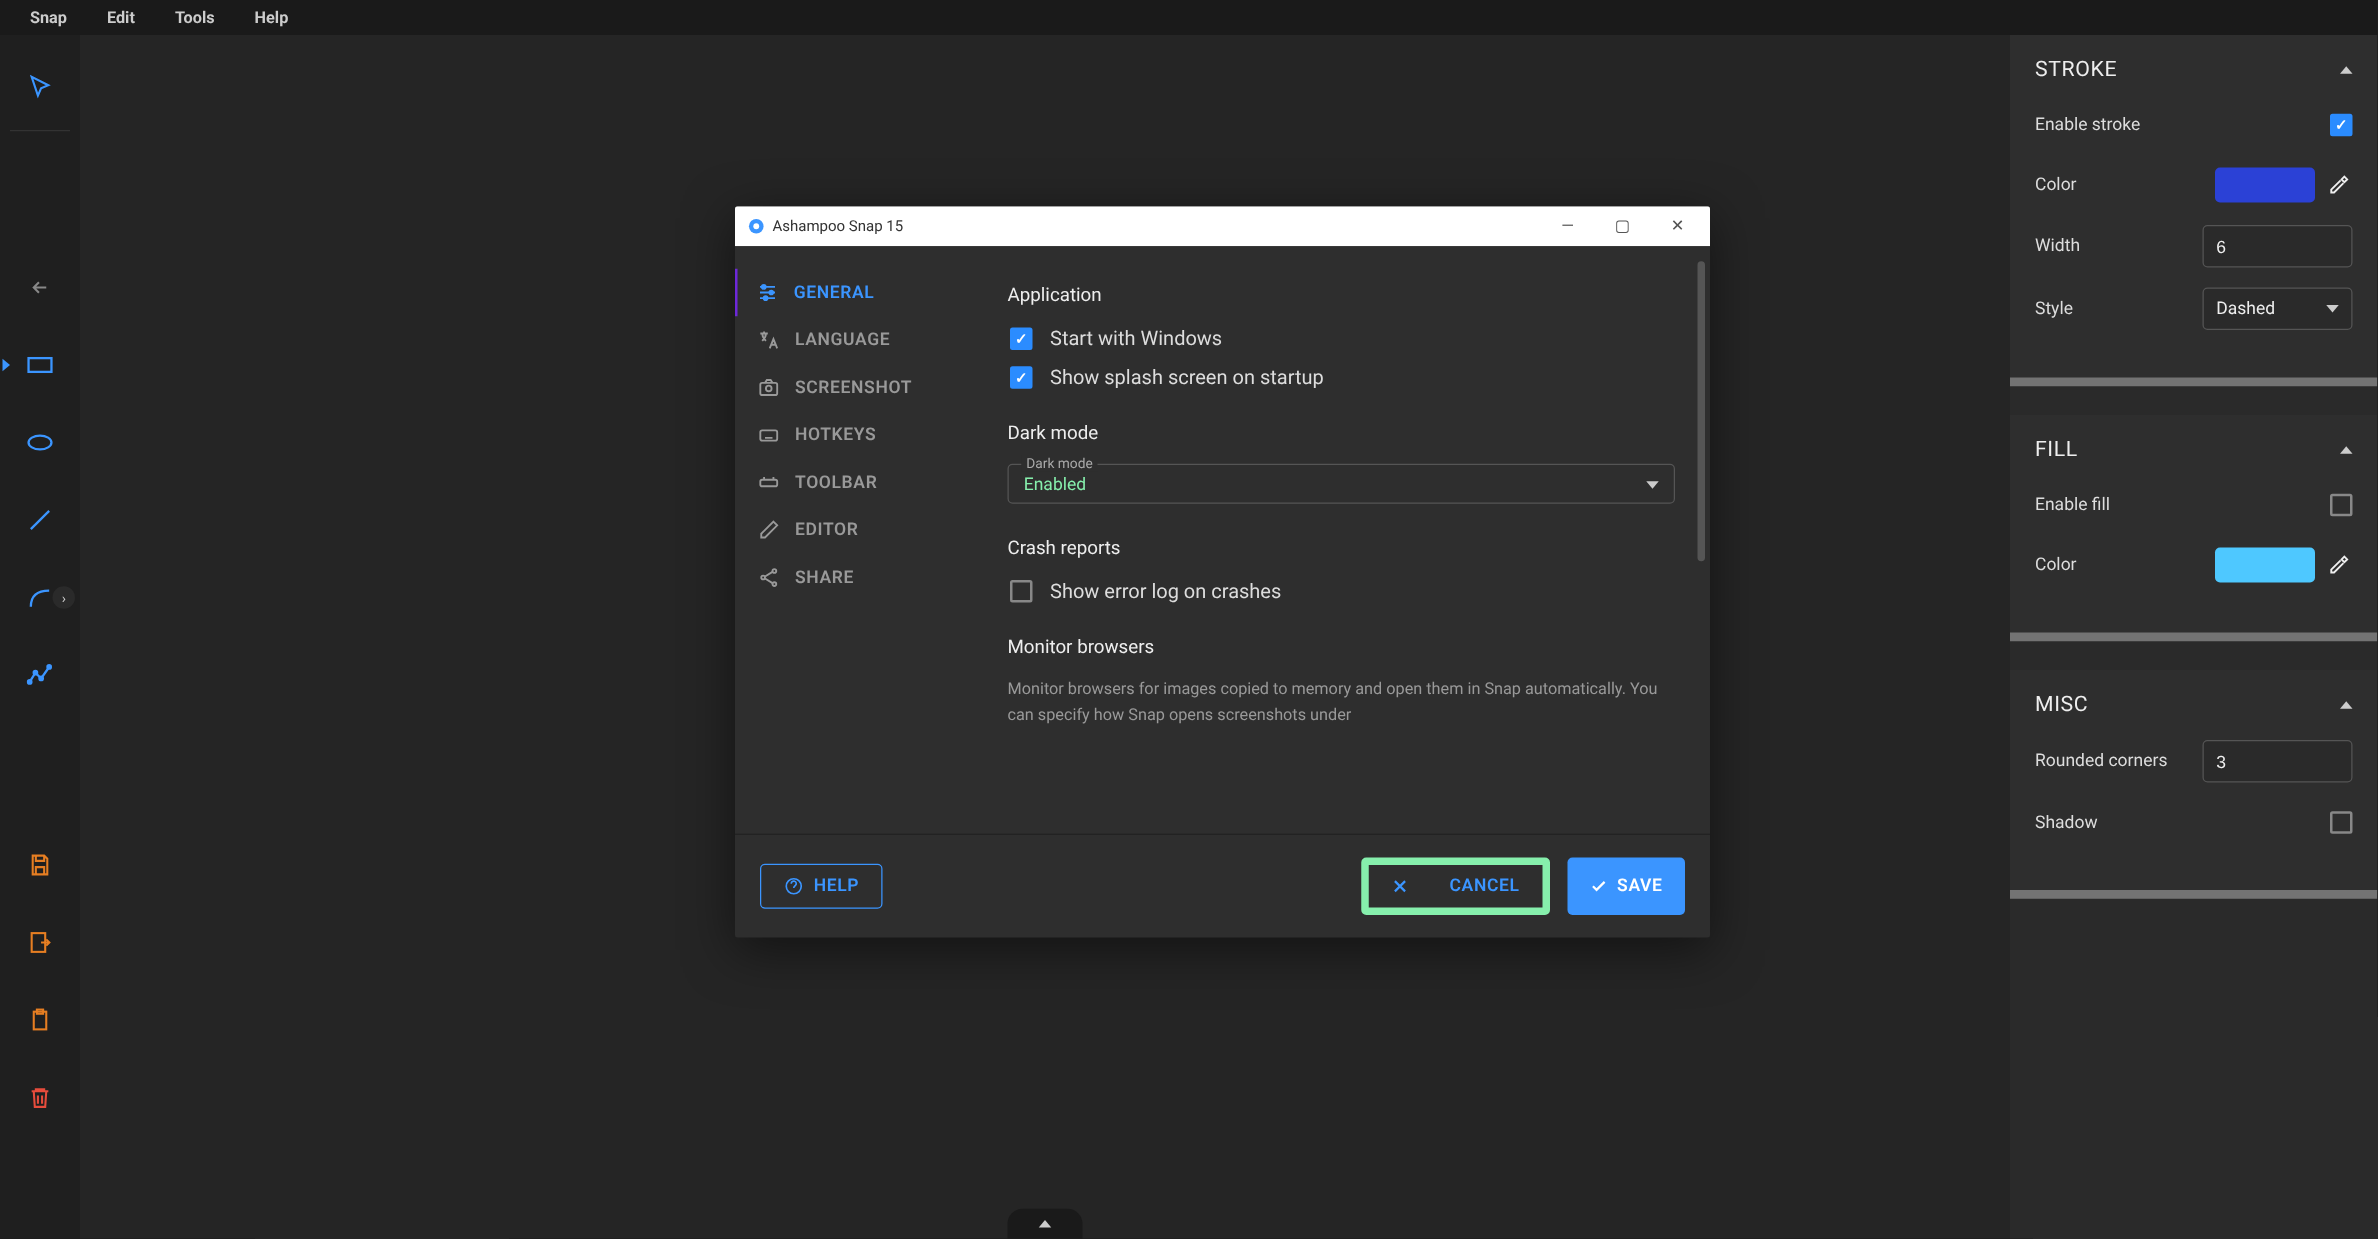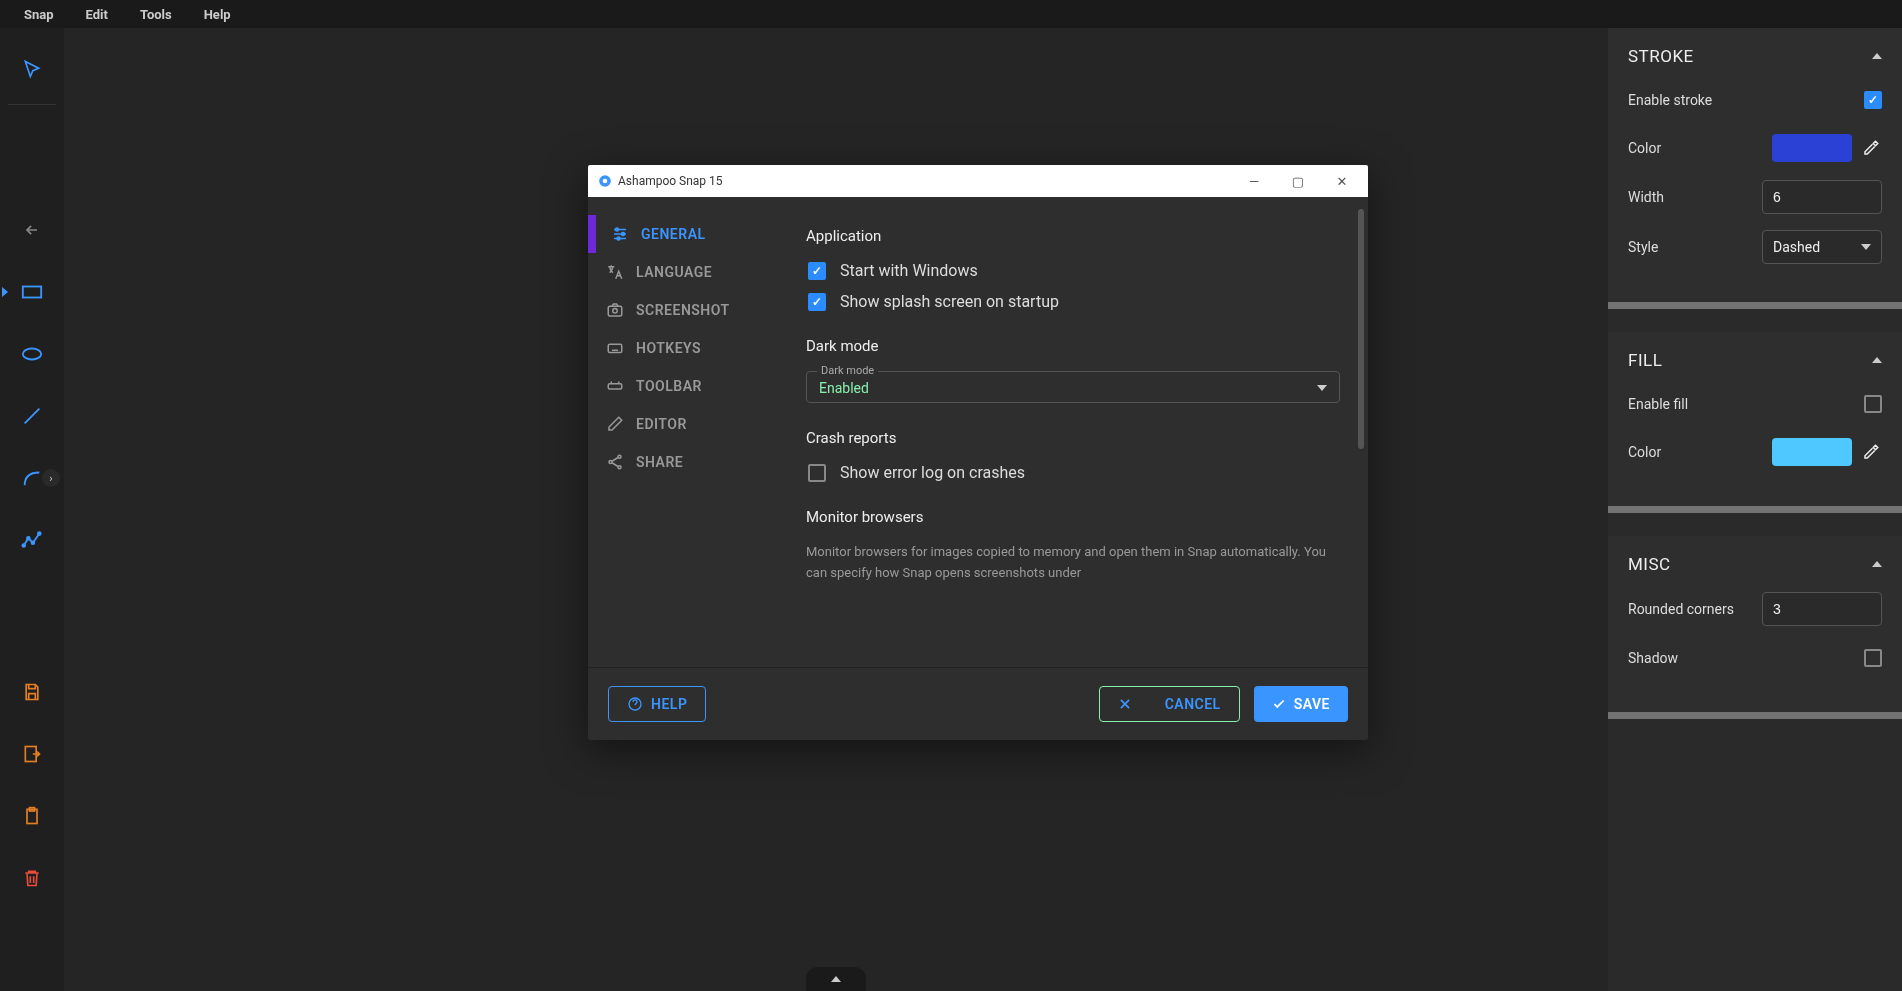--- a/index.html
+++ b/index.html
@@ -204,21 +204,21 @@
   padding: 10px 18px;
   font-size: 14px;
   font-weight: 600;
   color: #999;
   cursor: pointer;
   letter-spacing: 0.5px;
   gap: 12px;
 }
 .dialog-nav-item.active {
   color: #3b95ff;
-  border-left: 8px solid #6d28d9;
+  border-left: 2px solid #6d28d9;
   padding-left: 15px;
 }
 .dialog-nav-icon { width:18px; height:18px; display:flex; align-items:center; justify-content:center; }
 .dialog-content {
   flex: 1;
   padding: 22px 28px 22px 8px;
   overflow-y: auto;
   position: relative;
 }
 .dialog-scrollbar {
@@ -247,21 +247,21 @@
 }
 .dialog-select-value { font-size:14px; color:#86efac; display:flex; justify-content:space-between; align-items:center; }
 .dialog-desc { font-size:13px; color:#999; line-height:1.6; margin-top:6px; }
 .dialog-footer {
   display:flex; align-items:center; justify-content:space-between; padding:18px 20px; border-top:1px solid #222;
 }
 .btn {
   display:flex; align-items:center; gap:8px; padding:9px 18px; border-radius:4px; font-size:14px; font-weight:600; cursor:pointer; letter-spacing:0.5px;
 }
 .btn-outline { border:1px solid #3b95ff; color:#3b95ff; background:transparent; }
-.btn-outline-gray { border:1px solid #86efac; color:#3b95ff; background:transparent;gap:33px; }
+.btn-outline-gray { border:6px solid #86efac; color:#3b95ff; background:transparent;gap:33px; }
 .btn-primary { background:#3b95ff; color:#fff; }
 .footer-right { display:flex; gap:14px; }
 .caret-up { display:inline-block; width:0; height:0; border-left:5px solid transparent; border-right:5px solid transparent; border-bottom:6px solid #ccc; }
 .caret-down { display:inline-block; width:0; height:0; border-left:5px solid transparent; border-right:5px solid transparent; border-top:6px solid #ccc; }
 </style>
 </head>
 <body>
 
 <div class="menubar">
   <div class="menubar-item">Snap</div>

